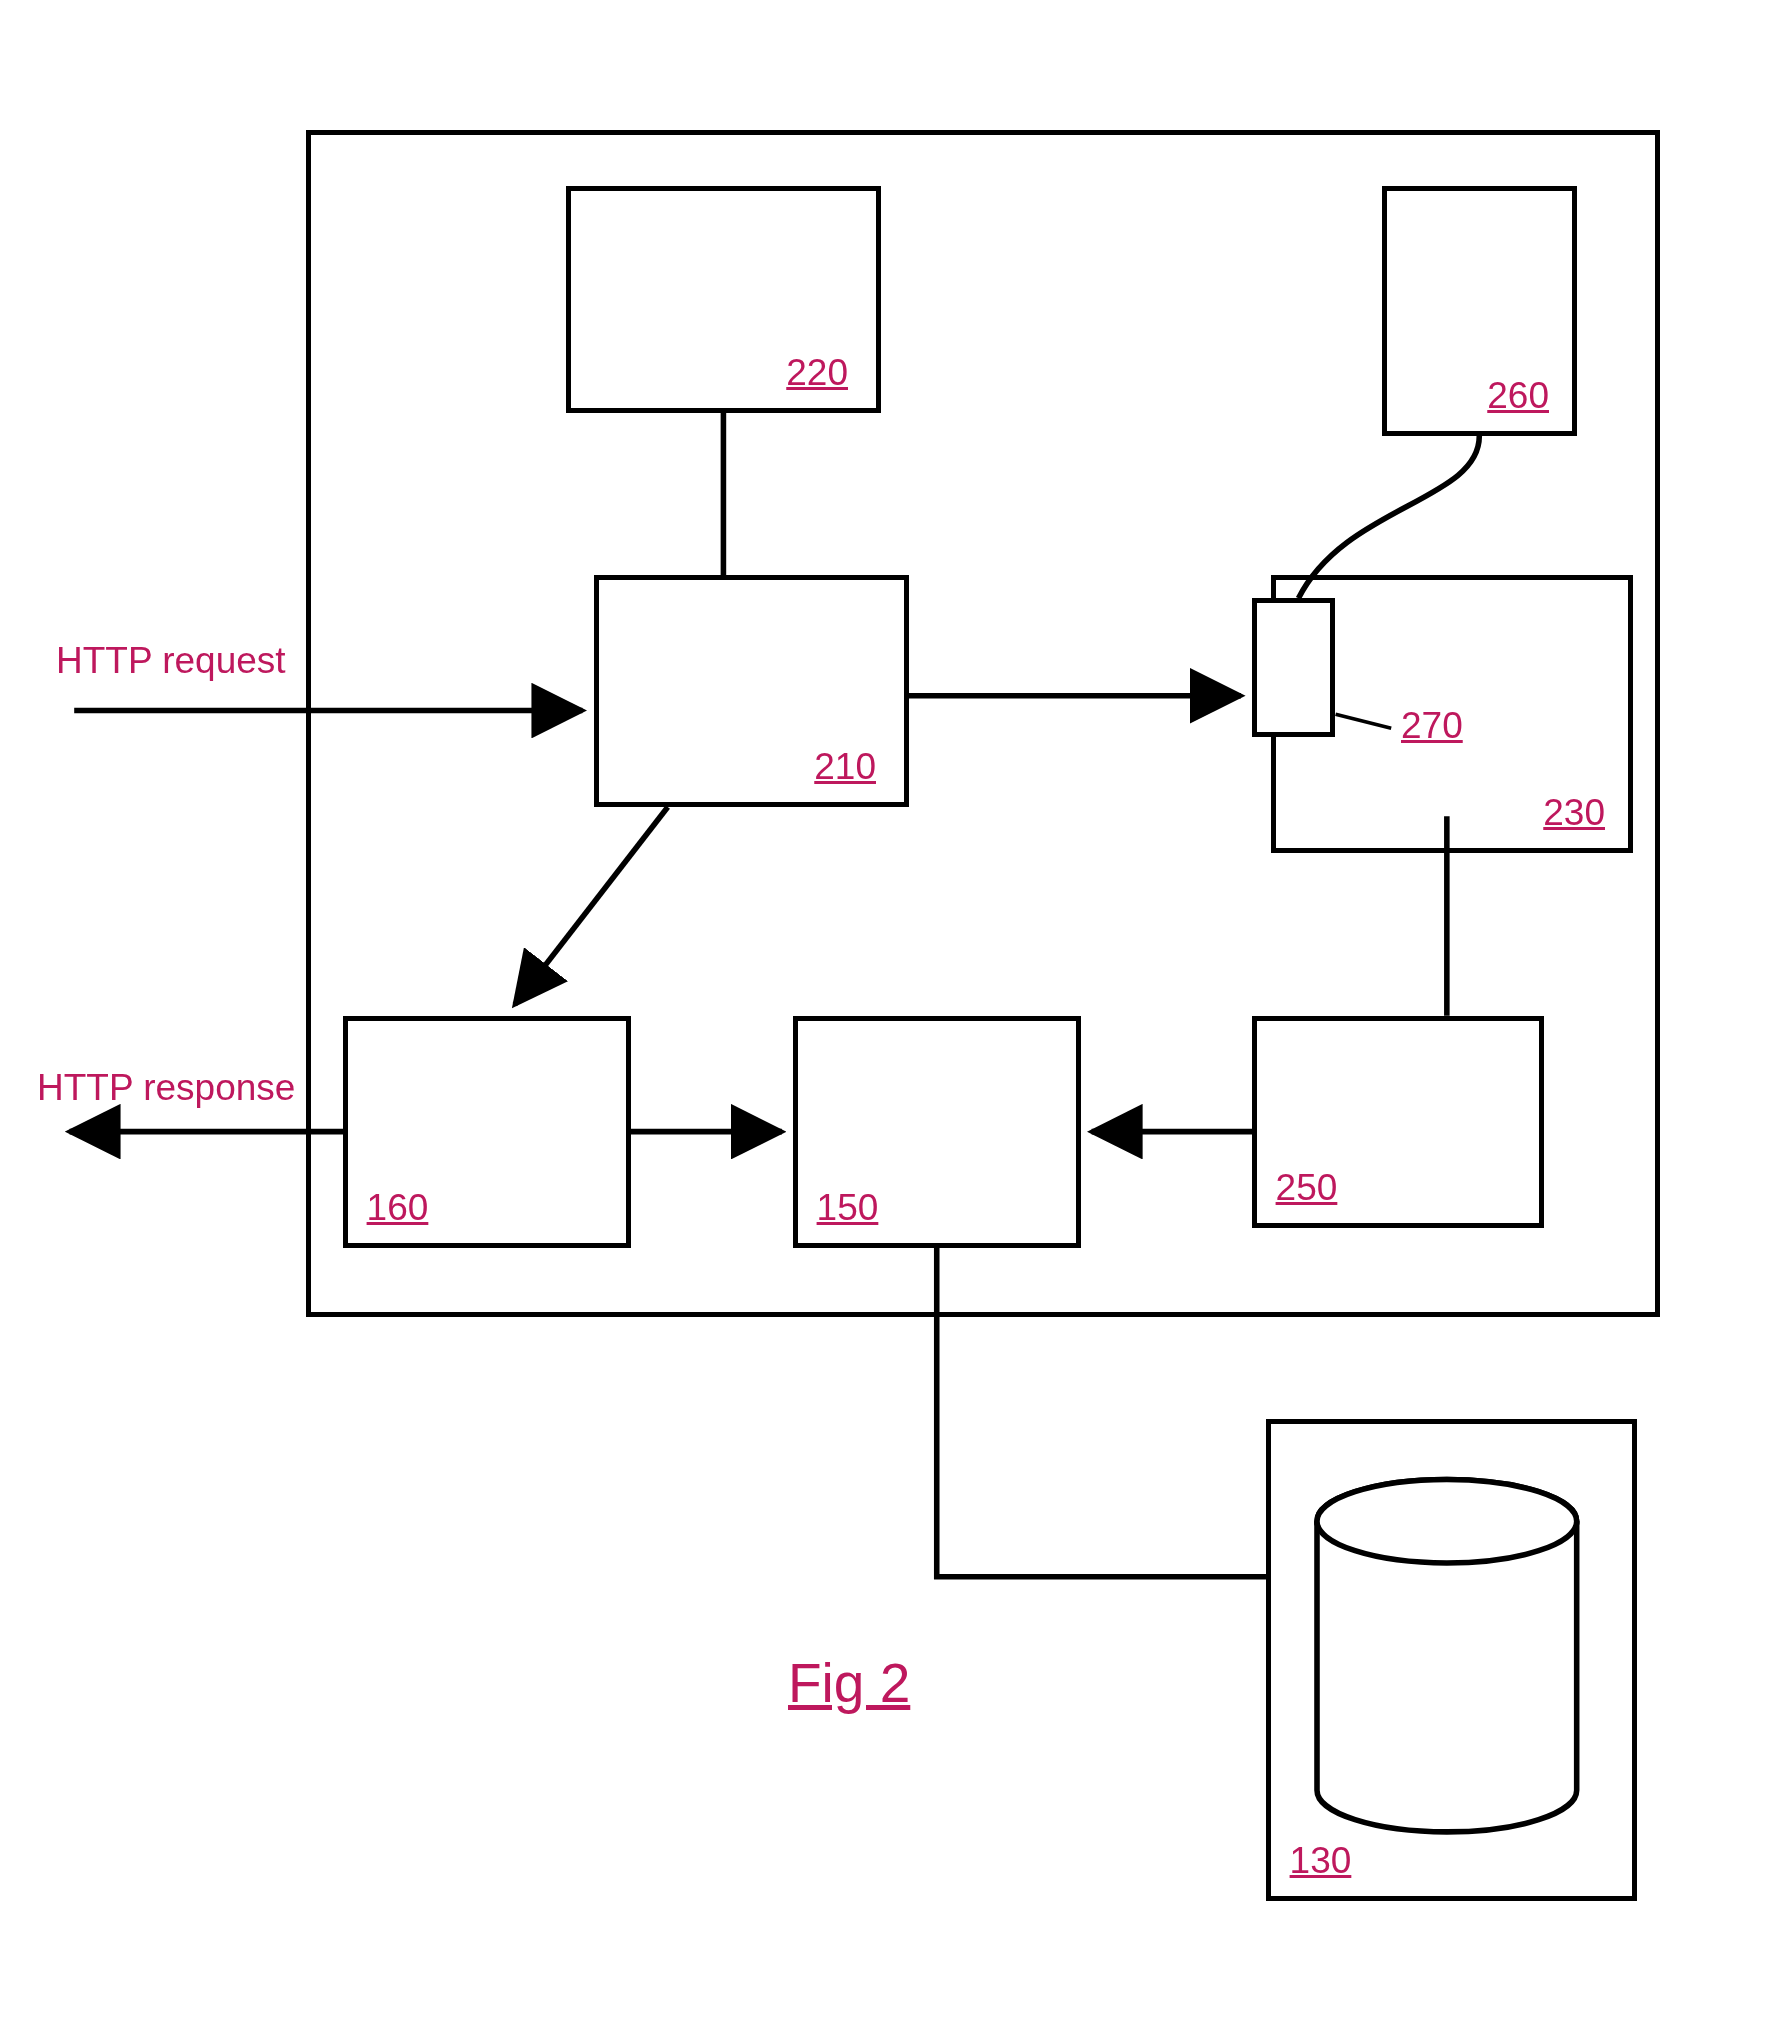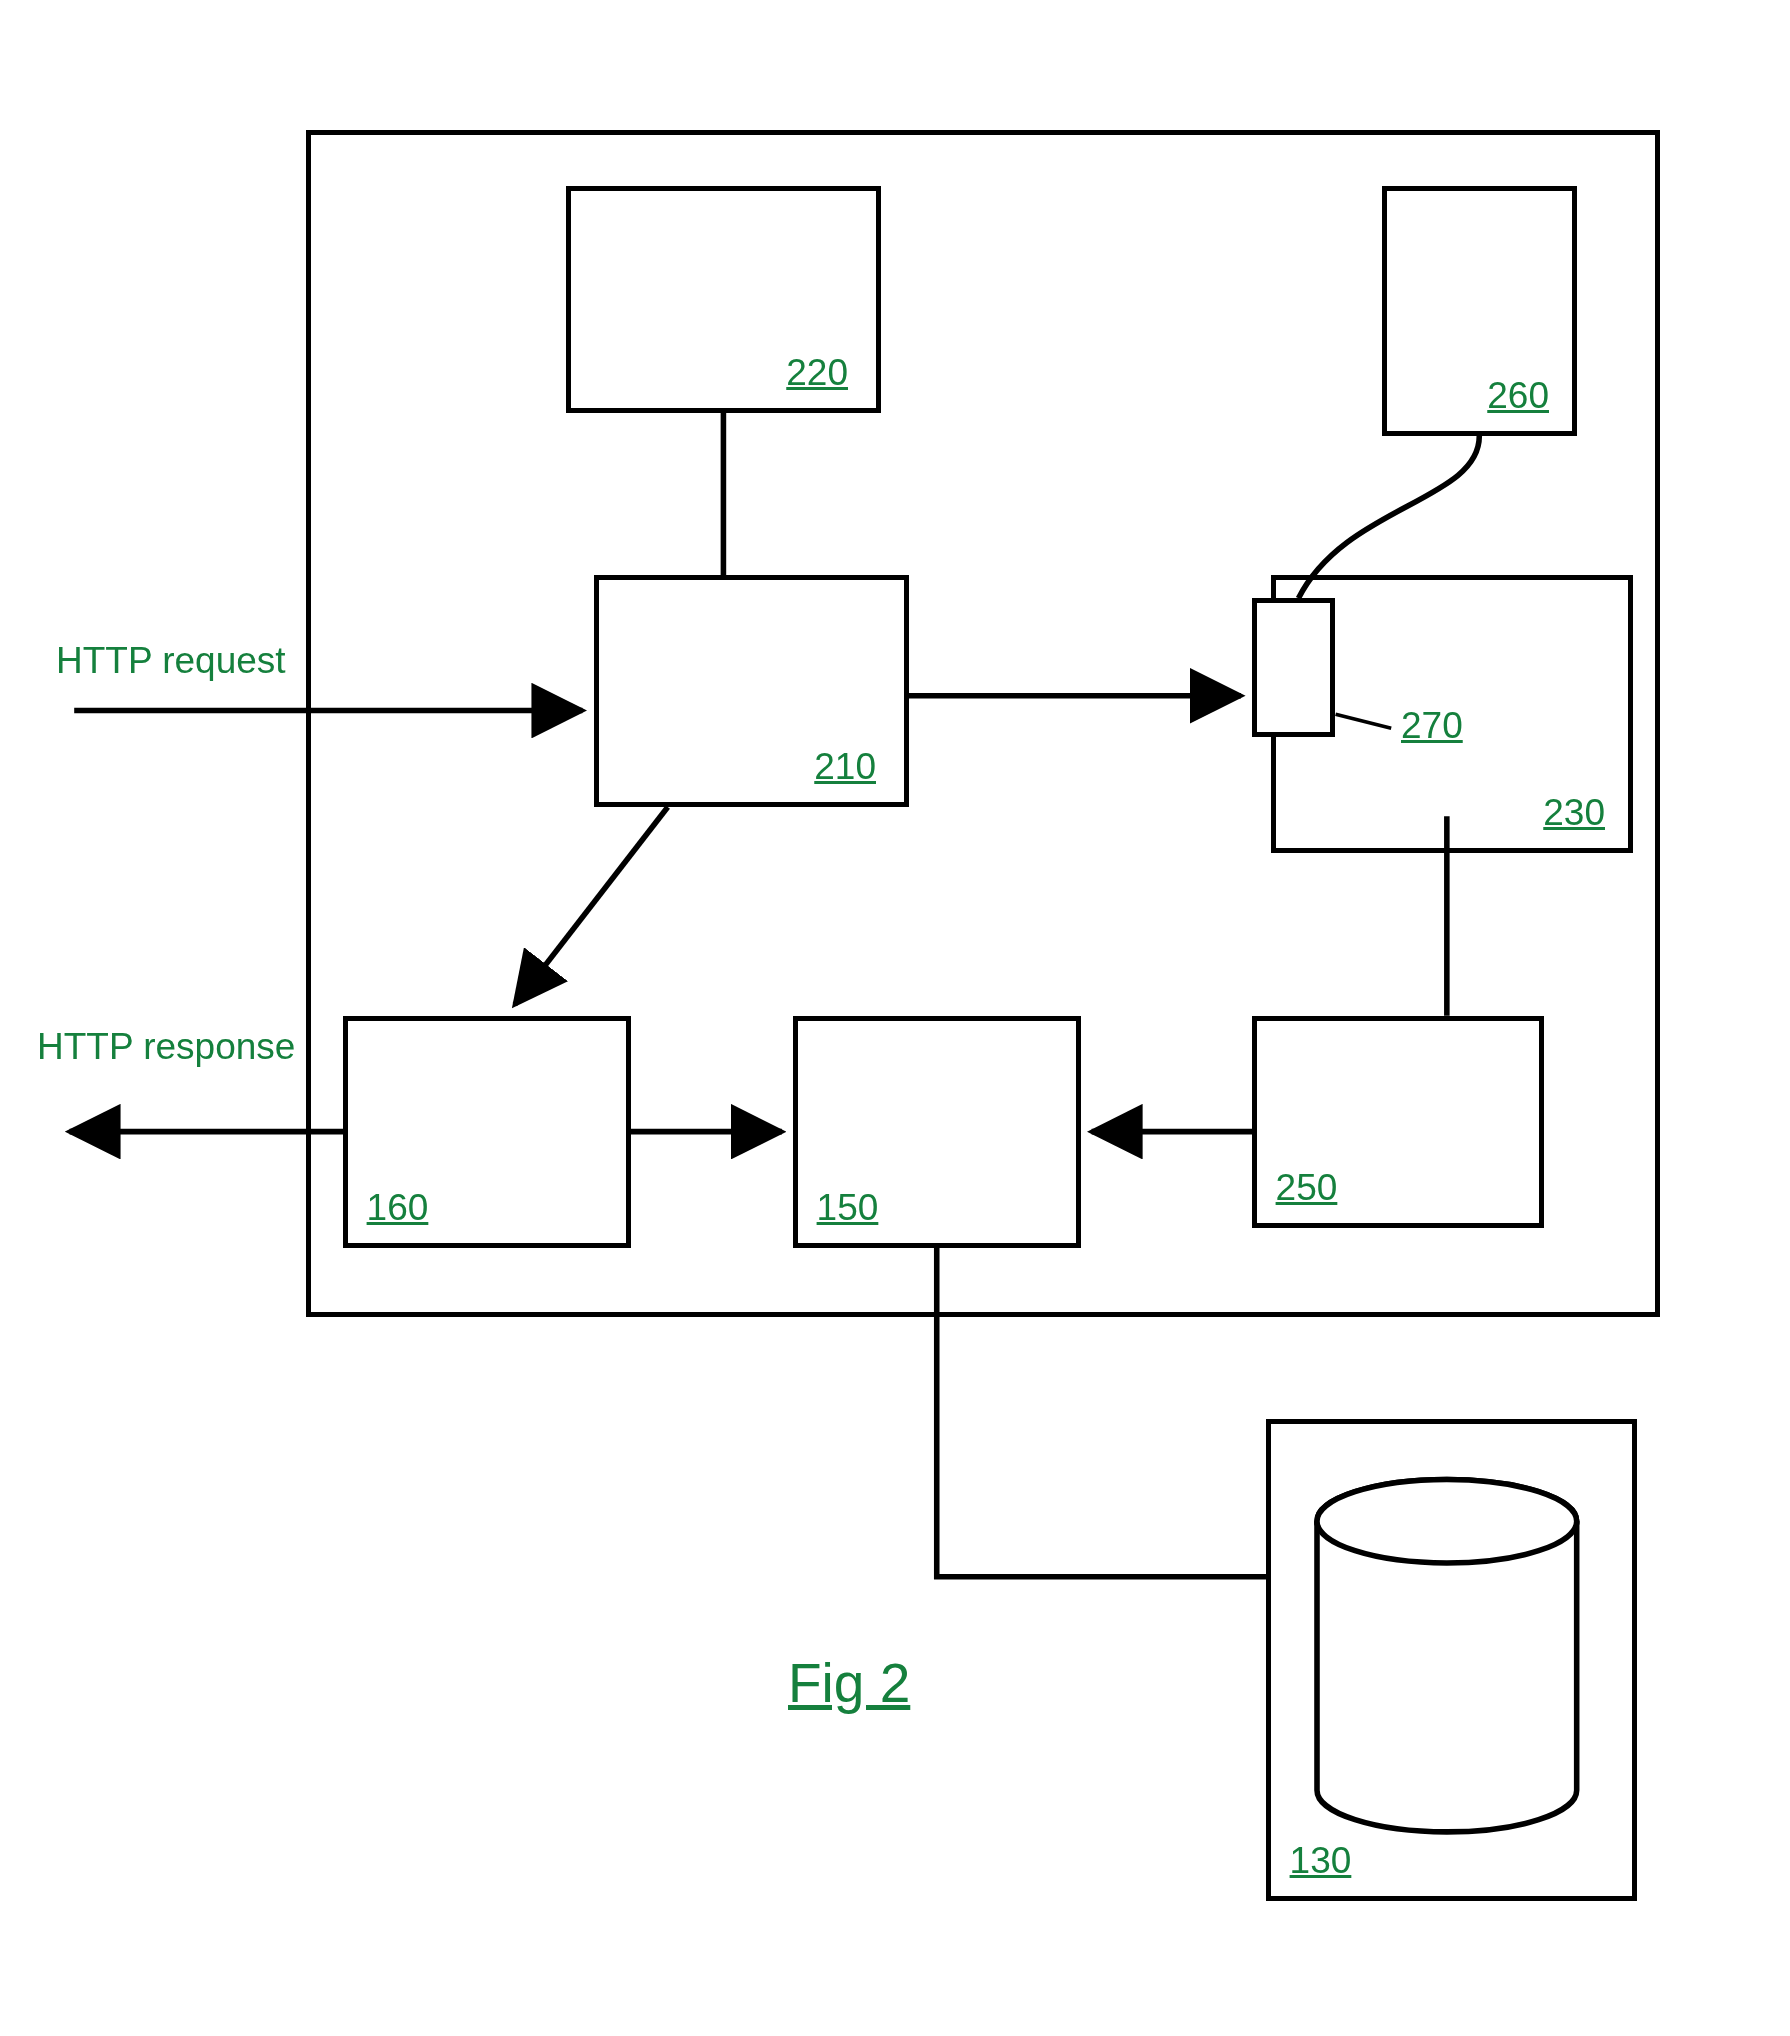--- a/index.html
+++ b/index.html
@@ -5,21 +5,21 @@
   html, body {
     margin: 0;
     padding: 0;
     background: #fff;
   }
   .canvas {
     position: relative;
     width: 1790px;
     height: 2037px;
     font-family: Arial, Helvetica, sans-serif;
-    color: #15803d;
+    color: #be185d;
     border-radius: 14px;
   }
   .box {
     position: absolute;
     border: 5.6px solid #000;
     background: #fff;
     box-sizing: border-box;
   }
   .refnum {
     position: absolute;
@@ -79,21 +79,21 @@
 
   <div class="box" style="left:1252px; top:1016px; width:292px; height:212px;">
     <span class="refnum" style="left:18.6px; bottom:14px;">250</span>
   </div>
 
   <div class="box" style="left:1266px; top:1419px; width:371px; height:482px;">
     <span class="refnum" style="left:18.6px; bottom:14px;">130</span>
   </div>
 
   <span class="label" style="left:56px; top:640px;">HTTP request</span>
-  <span class="label" style="left:37px; top:1026px;text-align:right;">HTTP response</span>
+  <span class="label" style="left:37px; top:1067px;text-align:right;">HTTP response</span>
 
   <span class="refnum" style="left:1401px; top:705px;">270</span>
 
   <span class="label" style="left:1410px; top:1633px;">Data</span>
 
   <span class="fig" style="left:788px; top:1651px;">Fig 2</span>
 
   <svg class="overlay" viewBox="0 0 1930 2196">
     <defs>
       <marker id="arrow" viewBox="0 0 12 12" refX="11" refY="6" markerWidth="10" markerHeight="10" orient="auto-start-reverse">

